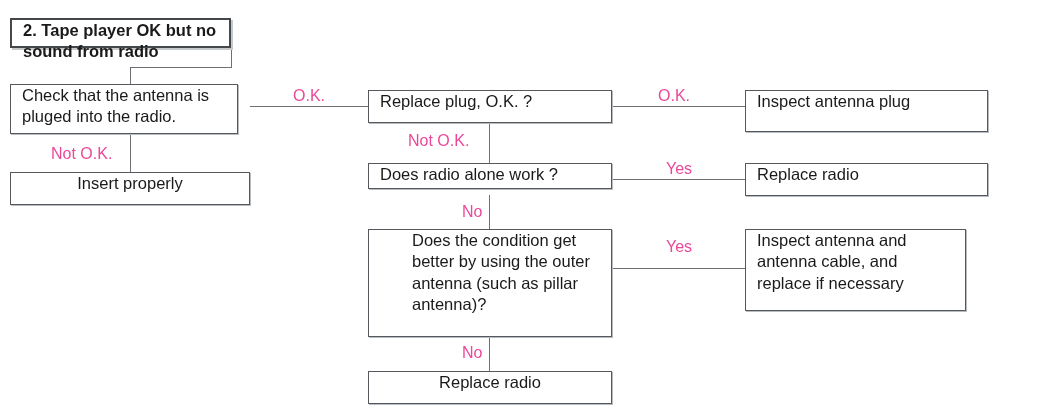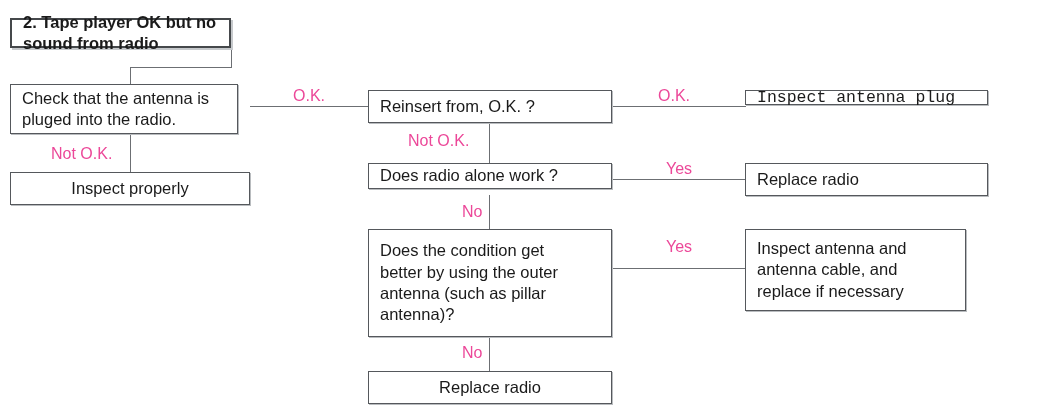--- a/index.html
+++ b/index.html
@@ -19,21 +19,20 @@
     background: #ffffff;
     overflow: hidden;
   }
   .node {
     position: absolute;
     box-sizing: border-box;
     background: #ffffff;
     border: 1px solid #55585c;
     box-shadow: 1px 1px 0 0 #b9bcbf;
     display: flex;
-    align-items: center;
     z-index: 3;
   }
   .node .node-text {
     display: block;
     width: 100%;
     white-space: pre-line;
     line-height: 1.30;
   }
   .node.title-node {
     border: 2px solid #45484b;
@@ -104,40 +103,40 @@
   <div class="node title-node text-left" style="left:10px; top:18px; width:221px; height:30px;">
     <span class="node-text">2. Tape player OK but no sound from radio</span>
   </div>
 
   <div class="node text-left" style="left:10px; top:84px; width:228px; height:50px;">
     <span class="node-text">Check that the antenna is
 pluged into the radio.</span>
   </div>
 
   <div class="node text-center" style="left:10px; top:172px; width:240px; height:33px;">
-    <span class="node-text">Inspect properly</span>
+    <span class="node-text">Insert properly</span>
   </div>
 
   <div class="node text-left" style="left:368px; top:90px; width:244px; height:33px;">
-    <span class="node-text">Reinsert from, O.K. ?</span>
+    <span class="node-text">Replace plug, O.K. ?</span>
   </div>
 
-  <div class="node text-left" style="left:745px; top:90px; width:243px; height:15px;font-family:Liberation Mono, monospace;">
+  <div class="node text-left" style="left:745px; top:90px; width:243px; height:42px;">
     <span class="node-text">Inspect antenna plug</span>
   </div>
 
   <div class="node text-left" style="left:368px; top:163px; width:244px; height:26px;">
     <span class="node-text">Does radio alone work ?</span>
   </div>
 
   <div class="node text-left" style="left:745px; top:163px; width:243px; height:33px;">
     <span class="node-text">Replace radio</span>
   </div>
 
-  <div class="node text-left" style="left:368px; top:229px; width:244px; height:108px;">
+  <div class="node text-left" style="left:368px; top:229px; width:244px; height:108px;padding-left:32px;">
     <span class="node-text">Does the condition get
 better by using the outer
 antenna (such as pillar
 antenna)?</span>
   </div>
 
   <div class="node text-left" style="left:745px; top:229px; width:221px; height:82px;">
     <span class="node-text">Inspect antenna and
 antenna cable, and
 replace if necessary</span>

